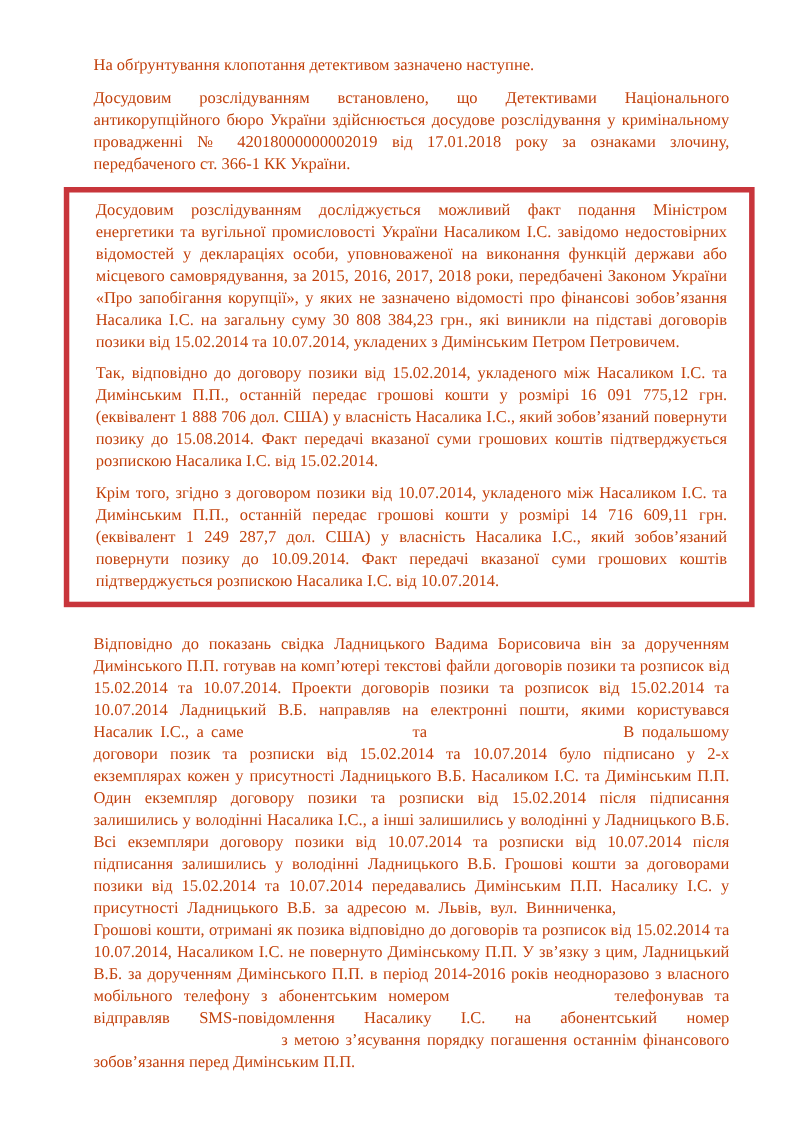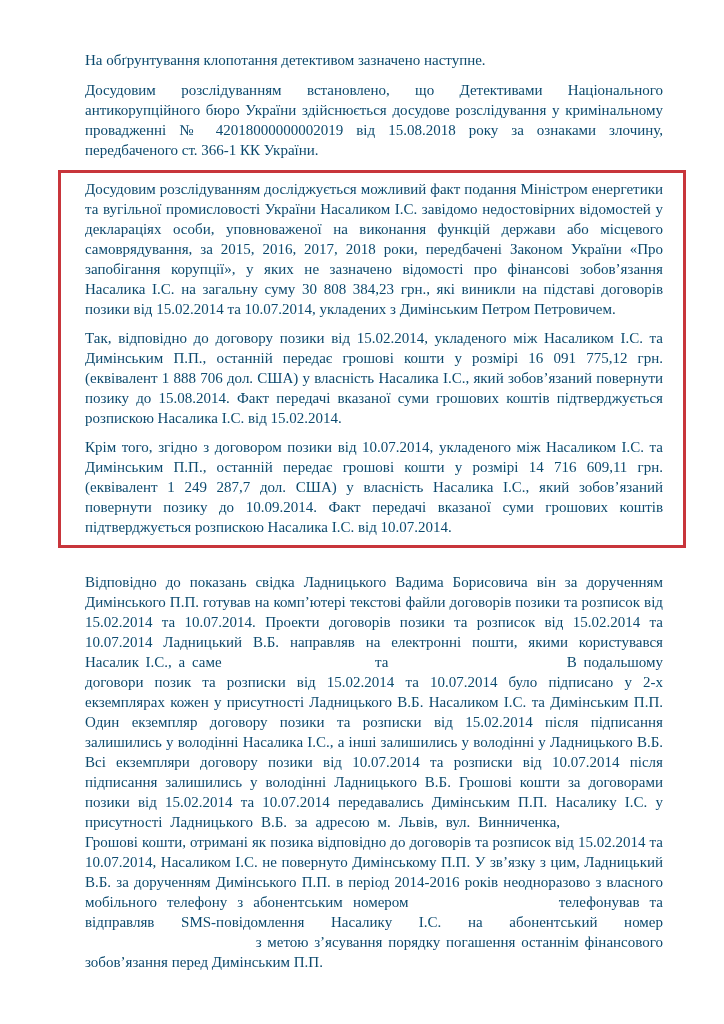--- a/index.html
+++ b/index.html
@@ -10,29 +10,29 @@
   .page {
     position: relative;
     width: 724px;
     height: 1024px;
     box-sizing: border-box;
     background: #ffffff;
     padding: 50px 61px 20px 85px;
     font-family: "Liberation Serif", "DejaVu Serif", serif;
     font-size: 15px;
     line-height: 20px;
-    color: #0c4a6e;
+    color: #c2410c;
     overflow: hidden;
   }
   .para {
     margin: 0 0 10px 0;
     text-align: justify;
   }
   .highlight-box {
-    border: 3px solid #14532d;
+    border: 5px solid #14532d;
     margin: 6px -23px 12px -27px;
     padding: 6px 20px 8px 24px;
   }
   .highlight-box .para {
     margin-bottom: 9px;
   }
   .highlight-box .para:last-child {
     margin-bottom: 0;
   }
   .witness {
@@ -44,21 +44,21 @@
     vertical-align: baseline;
   }
 </style>
 </head>
 <body>
 
 <div class="page">
 
   <p class="para">На обґрунтування клопотання детективом зазначено наступне.</p>
 
-  <p class="para">Досудовим розслідуванням встановлено, що Детективами Національного антикорупційного бюро України здійснюється досудове розслідування у кримінальному провадженні № 42018000000002019 від 15.08.2018 року за ознаками злочину, передбаченого ст. 366-1 КК України.</p>
+  <p class="para">Досудовим розслідуванням встановлено, що Детективами Національного антикорупційного бюро України здійснюється досудове розслідування у кримінальному провадженні № 42018000000002019 від 17.01.2018 року за ознаками злочину, передбаченого ст. 366-1 КК України.</p>
 
   <div class="highlight-box" style="border-color: rgb(200, 53, 59);">
     <p class="para">Досудовим розслідуванням досліджується можливий факт подання Міністром енергетики та вугільної промисловості України Насаликом І.С. завідомо недостовірних відомостей у деклараціях особи, уповноваженої на виконання функцій держави або місцевого самоврядування, за 2015, 2016, 2017, 2018 роки, передбачені Законом України «Про запобігання корупції», у яких не зазначено відомості про фінансові зобов’язання Насалика І.С. на загальну суму 30 808 384,23 грн., які виникли на підставі договорів позики від 15.02.2014 та 10.07.2014, укладених з Димінським Петром Петровичем.</p>
     <p class="para">Так, відповідно до договору позики від 15.02.2014, укладеного між Насаликом І.С. та Димінським П.П., останній передає грошові кошти у розмірі 16 091 775,12 грн. (еквівалент 1 888 706 дол. США) у власність Насалика І.С., який зобов’язаний повернути позику до 15.08.2014. Факт передачі вказаної суми грошових коштів підтверджується розпискою Насалика І.С. від 15.02.2014.</p>
     <p class="para">Крім того, згідно з договором позики від 10.07.2014, укладеного між Насаликом І.С. та Димінським П.П., останній передає грошові кошти у розмірі 14 716 609,11 грн. (еквівалент 1 249 287,7 дол. США) у власність Насалика І.С., який зобов’язаний повернути позику до 10.09.2014. Факт передачі вказаної суми грошових коштів підтверджується розпискою Насалика І.С. від 10.07.2014.</p>
   </div>
 
   <p class="para witness">Відповідно до показань свідка Ладницького Вадима Борисовича він за дорученням Димінського П.П. готував на комп’ютері текстові файли договорів позики та розписок від 15.02.2014 та 10.07.2014. Проекти договорів позики та розписок від 15.02.2014 та 10.07.2014 Ладницький В.Б. направляв на електронні пошти, якими користувався Насалик І.С., а саме <span class="gap" style="width: 140px;"></span> та <span class="gap" style="width: 165px;"></span> В подальшому договори позик та розписки від 15.02.2014 та 10.07.2014 було підписано у 2-х екземплярах кожен у присутності Ладницького В.Б. Насаликом І.С. та Димінським П.П. Один екземпляр договору позики та розписки від 15.02.2014 після підписання залишились у володінні Насалика І.С., а інші залишились у володінні у Ладницького В.Б. Всі екземпляри договору позики від 10.07.2014 та розписки від 10.07.2014 після підписання залишились у володінні Ладницького В.Б. Грошові кошти за договорами позики від 15.02.2014 та 10.07.2014 передавались Димінським П.П. Насалику І.С. у присутності Ладницького В.Б. за адресою м. Львів, вул. Винниченка, <span class="gap" style="width: 95px;"></span> Грошові кошти, отримані як позика відповідно до договорів та розписок від 15.02.2014 та 10.07.2014, Насаликом І.С. не повернуто Димінському П.П. У зв’язку з цим, Ладницький В.Б. за дорученням Димінського П.П. в період 2014-2016 років неодноразово з власного мобільного телефону з абонентським номером <span class="gap" style="width: 130px;"></span> телефонував та відправляв SMS-повідомлення Насалику І.С. на абонентський номер <span class="gap" style="width: 165px;"></span> з метою з’ясування порядку погашення останнім фінансового зобов’язання перед Димінським П.П. </p>
 
 </div>

